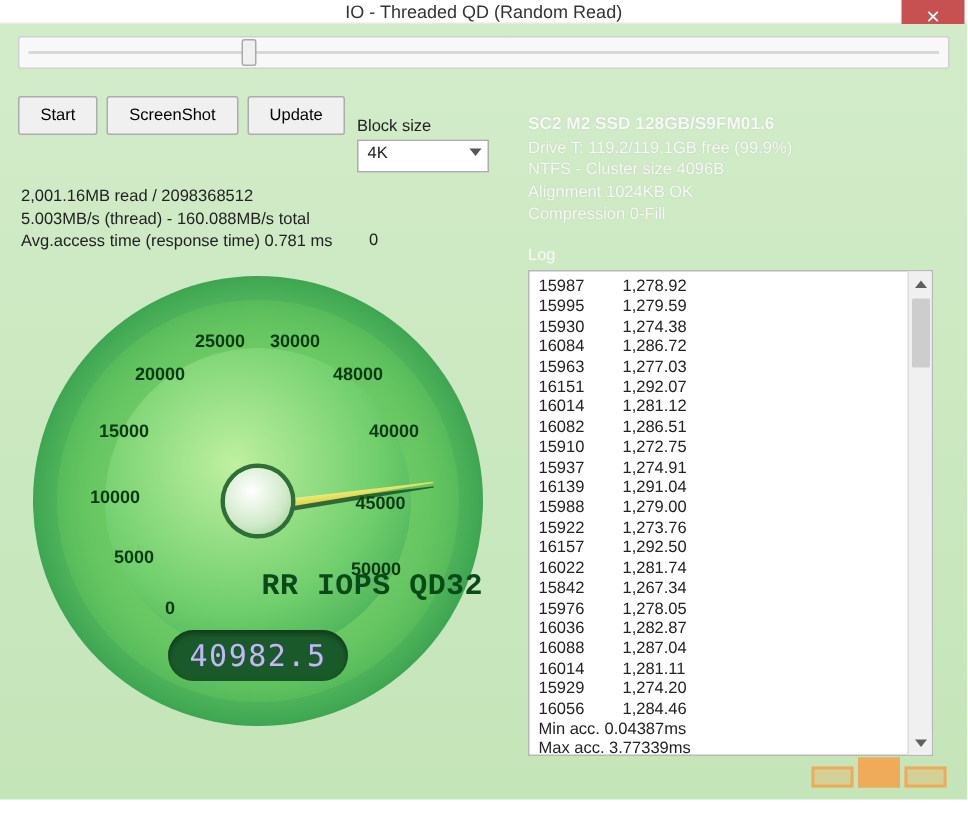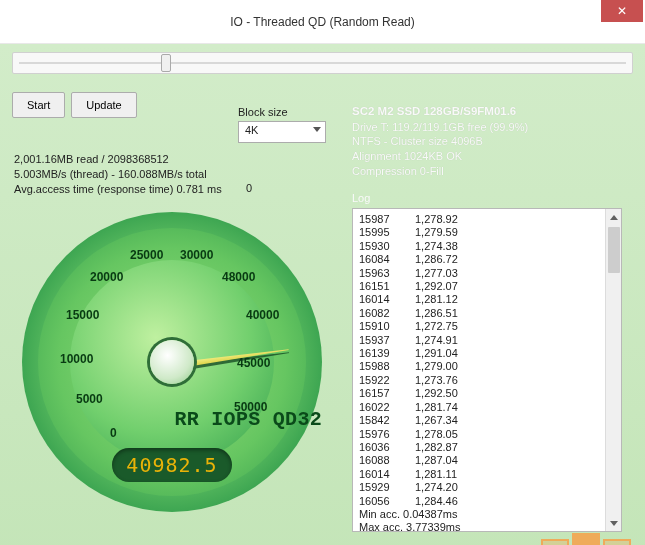--- a/index.html
+++ b/index.html
@@ -1,17 +1,17 @@
 <!DOCTYPE html>
 <html><head>
 <meta charset="utf-8">
 <style>
 * { box-sizing: border-box; margin: 0; padding: 0; font-family: "Segoe UI", Tahoma, sans-serif; }
 body { width: 645px; height: 545px; background: #fff; position: relative; overflow: hidden; }
-.titlebar { height: 44px; background: #fff; display: flex; align-items: center; position: relative; border-bottom: 1px solid #e8e8e8; }
+.titlebar { height: 16px; background: #fff; display: flex; align-items: center; position: relative; border-bottom: 1px solid #e8e8e8; }
 .titlebar .title { flex: 1; text-align: center; font-size: 12px; color: #333; }
 .close-btn { width: 42px; height: 22px; background: #c75050; color: #fff; display: flex; align-items: center; justify-content: center; font-size: 12px; position: absolute; right: 2px; top: 0; }
 .main { background: linear-gradient(#d2ecc9, #c4e5b8); height: 517px; padding: 8px 12px 12px 12px; position: relative; }
 .qd-label { font-size: 11px; color: #222; margin-bottom: 2px; }
 .slider-wrap { background: #f8f8f8; border: 1px solid #d0d0d0; height: 22px; margin-bottom: 18px; position: relative; border-radius: 2px; }
 .slider-track { position: absolute; top: 50%; left: 6px; right: 6px; height: 2px; background: #d8d8d8; transform: translateY(-50%); }
 .slider-thumb { position: absolute; width: 10px; height: 18px; background: #f0f0f0; border: 1px solid #aaa; border-radius: 2px; top: 1px; left: 148px; }
 .btn-row { display: flex; gap: 6px; margin-bottom: 12px; align-items: flex-start; }
 .btn { background: #f0f0f0; border: 1px solid #acacac; font-size: 11px; padding: 6px 14px; border-radius: 2px; cursor: pointer; }
 .meta-block { position: absolute; left: 238px; top: 62px; font-size: 11px; color: #222; }
@@ -38,21 +38,21 @@
 .wm-box { width: 28px; border: 2px solid #f7a14a; background: rgba(247,161,74,.35); }
 .wm-b1 { height: 14px; } .wm-b2 { height: 20px; background: #f7a14a; } .wm-b3 { height: 14px; }
 
 
 .g-outer { width: 300px; height: 300px; border-radius: 50%; background: radial-gradient(circle at 50% 50%, #7fd17a 0%, #5fbf62 55%, #2e9a4a 78%, #0f6e33 100%); position: relative; }
 .g-ring { position: absolute; inset: 16px; border-radius: 50%; background: radial-gradient(circle at 50% 50%, #9ae07e 0%, #66c661 60%, #2f9c4a 100%); }
 .g-inner { position: absolute; inset: 48px; border-radius: 50%; background: radial-gradient(circle at 42% 38%, #bff0a0 0%, #71cf6d 55%, #2f9c4a 100%); }
 .g-hub { position: absolute; left: 50%; top: 50%; width: 44px; height: 44px; margin: -22px; border-radius: 50%; background: radial-gradient(circle at 40% 35%, #fff, #cfe9c8 60%, #8cc985 100%); box-shadow: 0 0 0 3px #2f6e38; }
 .g-label { position: absolute; width: 100%; text-align: right; top: 196px; font-size: 20px; font-weight: 700; color: #0a4a1a; letter-spacing: .3px; font-family: Liberation Mono, monospace; }
 .g-lcd { position: absolute; left: 50%; transform: translateX(-50%); bottom: 30px; width: 120px; height: 34px; border-radius: 17px; background: #1a5a2a; display: flex; align-items: center; justify-content: center; box-shadow: inset 0 2px 4px rgba(0,0,0,.4); }
-.g-lcd span { font-family: "Consolas", monospace; font-size: 20px; color: #eab308; letter-spacing: 1px; }
+.g-lcd span { font-family: "Consolas", monospace; font-size: 20px; color: #c4b5fd; letter-spacing: 1px; }
 .g-tick { position: absolute; left: 50%; top: 50%; font-size: 12px; color: #083a12; font-weight: 600; transform-origin: 0 0; }
 .g-needle { position: absolute; left: 50%; top: 50%; width: 118px; height: 8px; transform-origin: 0 50%; }
 .g-needle .nfill { position: absolute; inset: 0; background: linear-gradient(#f5f08a, #d8d03e); clip-path: polygon(0 10%, 100% 45%, 100% 55%, 0 90%); }
 .g-needle .nshadow { position: absolute; top: 3px; left: 0; right: 0; height: 8px; background: #0a3a1a; clip-path: polygon(0 10%, 100% 45%, 100% 55%, 0 90%); opacity: .7; }
 </style>
 </head>
 <body>
 
 <div class="titlebar">
   <div class="title">IO - Threaded QD (Random Read)</div>
@@ -62,20 +62,21 @@
 </div>
 
 <div class="main">
   <div class="slider-wrap">
     <div class="slider-track"></div>
     <div class="slider-thumb"></div>
   </div>
 
   <div class="btn-row">
     <button class="btn">Start</button>
+    <button class="btn">ScreenShot</button>
     <button class="btn">Update</button>
   </div>
 
   <div class="meta-block">
     <div class="block-size-label">Block size</div>
     <div class="select-wrap">
       <div class="select">
         <span>4K</span>
         <span class="select-chevron"></span>
       </div>

